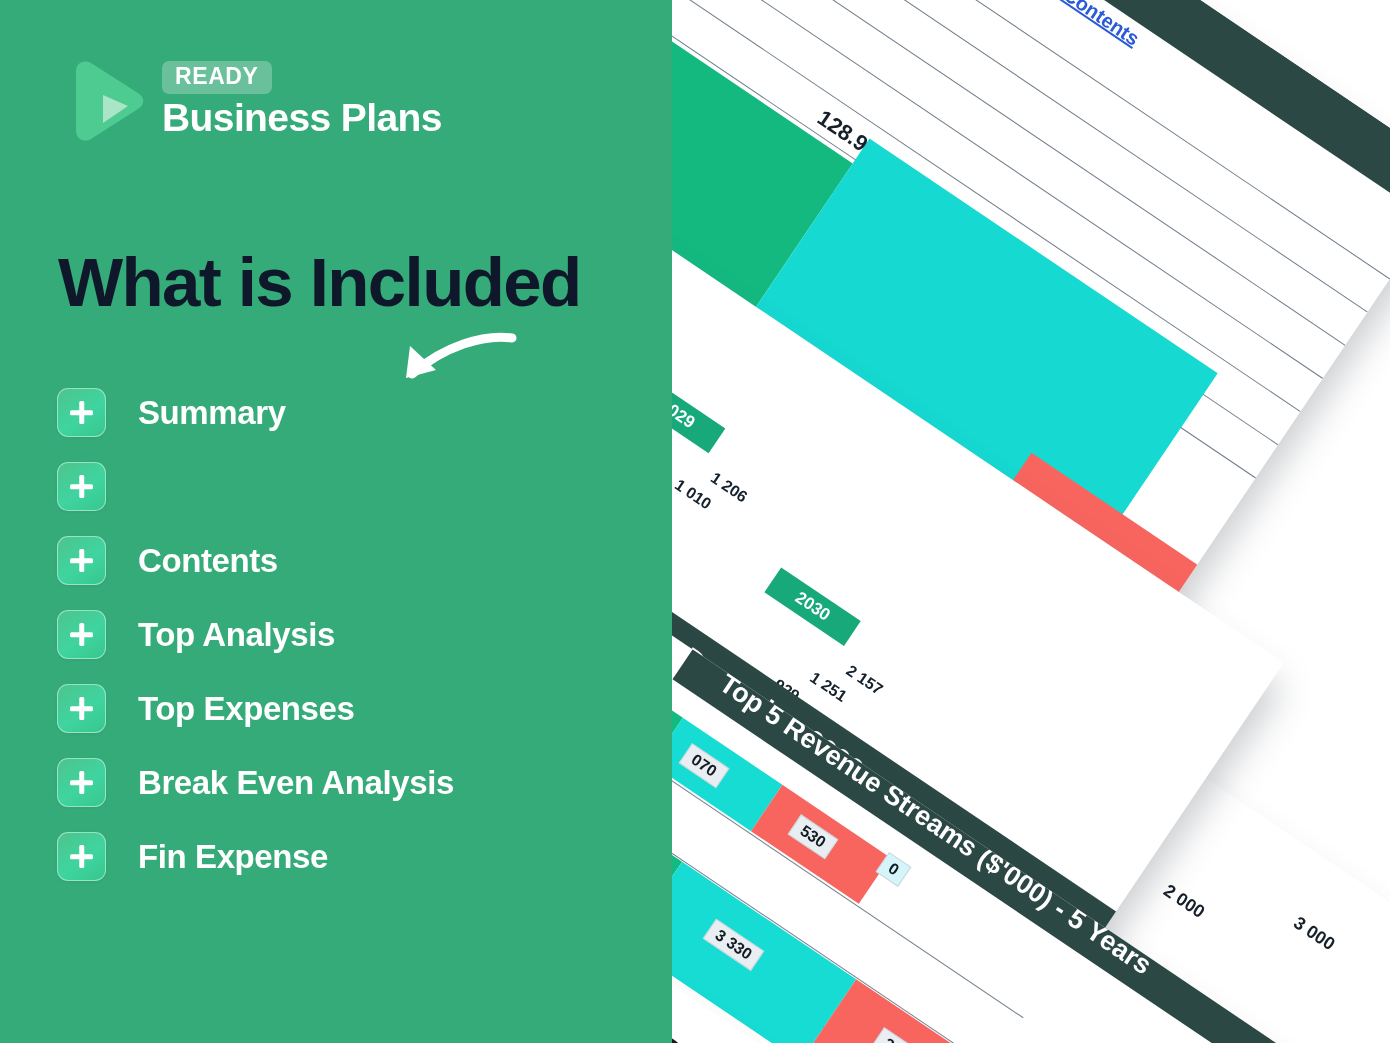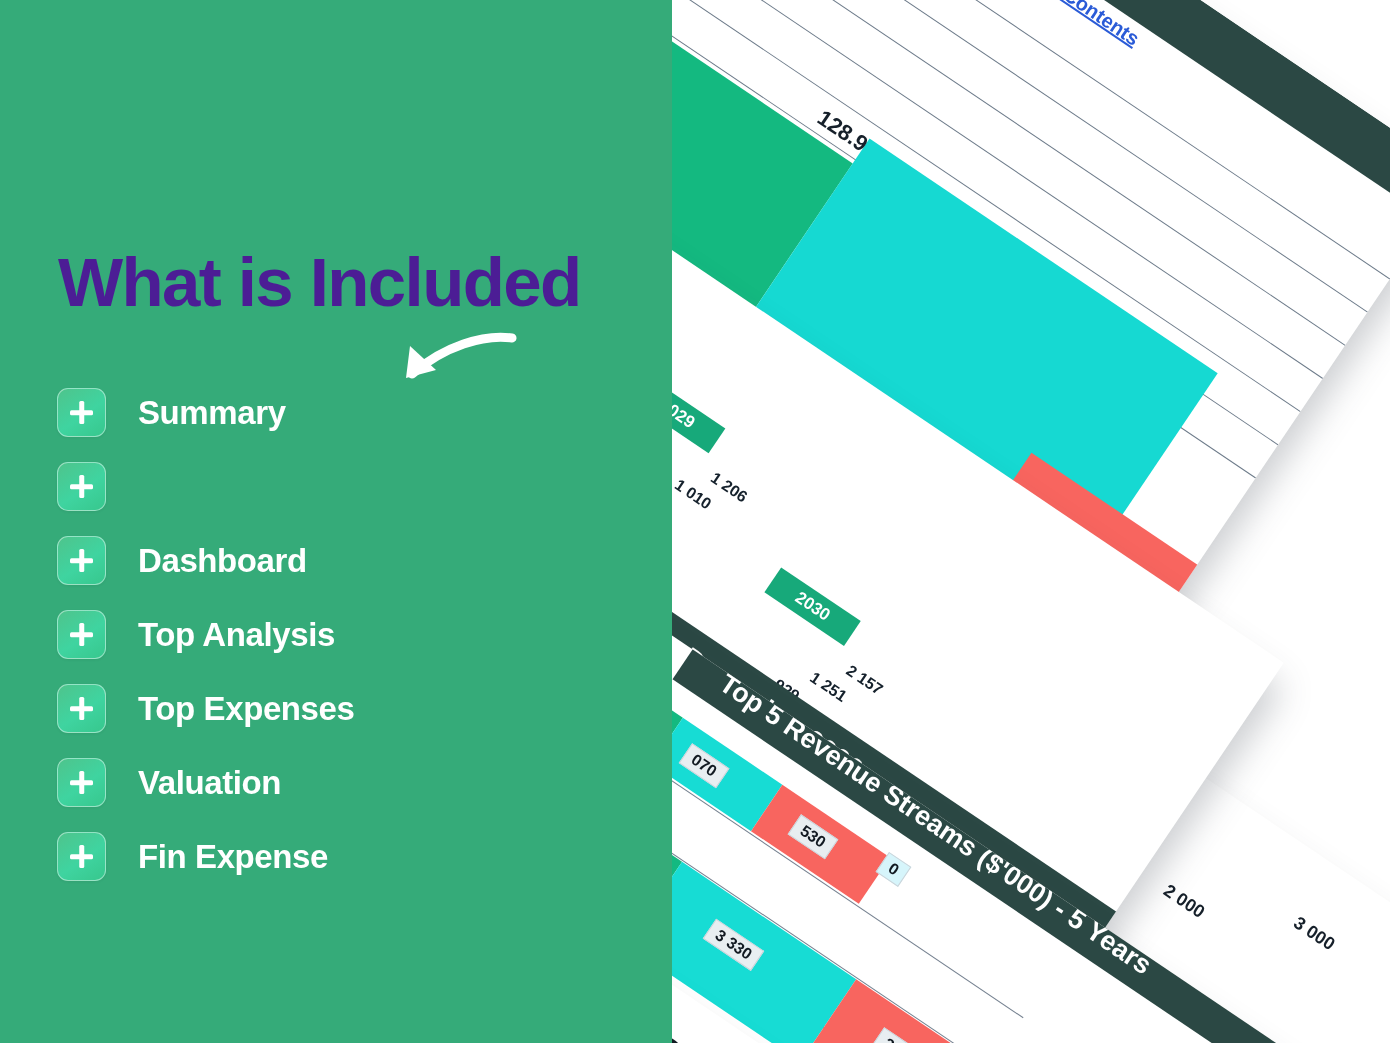--- a/index.html
+++ b/index.html
@@ -94,21 +94,21 @@
     display:inline-block; background:rgba(255,255,255,.26); color:#ffffff;
     font-size:23px; font-weight:bold; letter-spacing:.6px;
     padding:2px 13px 4px; border-radius:7px;
   }
   .brand {
     color:#ffffff; font-size:39px; font-weight:bold; letter-spacing:-.6px; margin-top:2px; white-space:nowrap;
   }
 
   .headline {
     position:absolute; left:58px; top:243px;
-    color:#4c1d95; font-size:69px; font-weight:bold; letter-spacing:-1.6px; white-space:nowrap;
+    color:#0f172a; font-size:69px; font-weight:bold; letter-spacing:-1.6px; white-space:nowrap;
   }
 
   .arrow { position:absolute; left:388px; top:326px; width:130px; height:70px; }
 
   .list { position:absolute; left:57px; top:388px; width:600px; }
   .list-item { display:flex; align-items:center; height:49px; margin-bottom:25px; }
   .plus-box {
     width:49px; height:49px; flex:0 0 49px; border-radius:11px;
     background:linear-gradient(145deg,#4ec48c 0%, #3fd4a0 55%, #37c78d 100%);
     border:1.6px solid rgba(255,255,255,.45);
@@ -302,53 +302,65 @@
       <div class="mlabel" style="left:-48px; top:186px;">Jan-27</div>
       <div class="mlabel" style="left:-32px; top:222px;">Feb-27</div>
       <div class="mlabel" style="left:-16px; top:258px;">Mar-27</div>
       <div class="mlabel" style="left:2px;   top:294px;">Apr-27</div>
     </div>
 
   </div>
 
   <div class="panel">
 
+    <div class="logo-wrap">
+      <div class="logo-mark">
+        <svg width="84" height="84" viewBox="0 0 84 84" aria-hidden="true">
+          <path d="M14 14 C14 6,22 2,29 6 L76 36 C83 40,83 48,76 52 L29 82 C22 86,14 82,14 74 Z" fill="#4ecb91"></path>
+          <path d="M41 38 L66 49 L41 66 Z" fill="#a9e5c6"></path>
+        </svg>
+      </div>
+      <div class="logo-text">
+        <span class="ready-badge">READY</span>
+        <div class="brand">Business Plans</div>
+      </div>
+    </div>
 
     <div class="headline">What is Included</div>
 
     <div class="arrow">
       <svg width="130" height="70" viewBox="0 0 130 70" aria-hidden="true">
         <path d="M124 12 C96 8, 56 20, 24 48" stroke="#ffffff" stroke-width="9" stroke-linecap="round" fill="none"></path>
         <path d="M18 52 L22 20 L48 44 Z" fill="#ffffff"></path>
       </svg>
     </div>
 
     <div class="list">
       <div class="list-item">
         <span class="plus-box"></span>
         <span class="item-label">Summary</span>
       </div>
       <div class="list-item">
         <span class="plus-box"></span>
       </div>
       <div class="list-item">
         <span class="plus-box"></span>
-        <span class="item-label">Dashboard</span>
+        <span class="item-label">Contents</span>
       </div>
       <div class="list-item">
         <span class="plus-box"></span>
         <span class="item-label">Top Analysis</span>
       </div>
       <div class="list-item">
         <span class="plus-box"></span>
         <span class="item-label">Top Expenses</span>
       </div>
       <div class="list-item">
         <span class="plus-box"></span>
-        <span class="item-label">Valuation</span>
+        <span class="item-label">Break Even Analysis</span>
       </div>
       <div class="list-item">
         <span class="plus-box"></span>
         <span class="item-label">Fin Expense</span>
       </div>
     </div>
 
   </div>
 
 </div>

